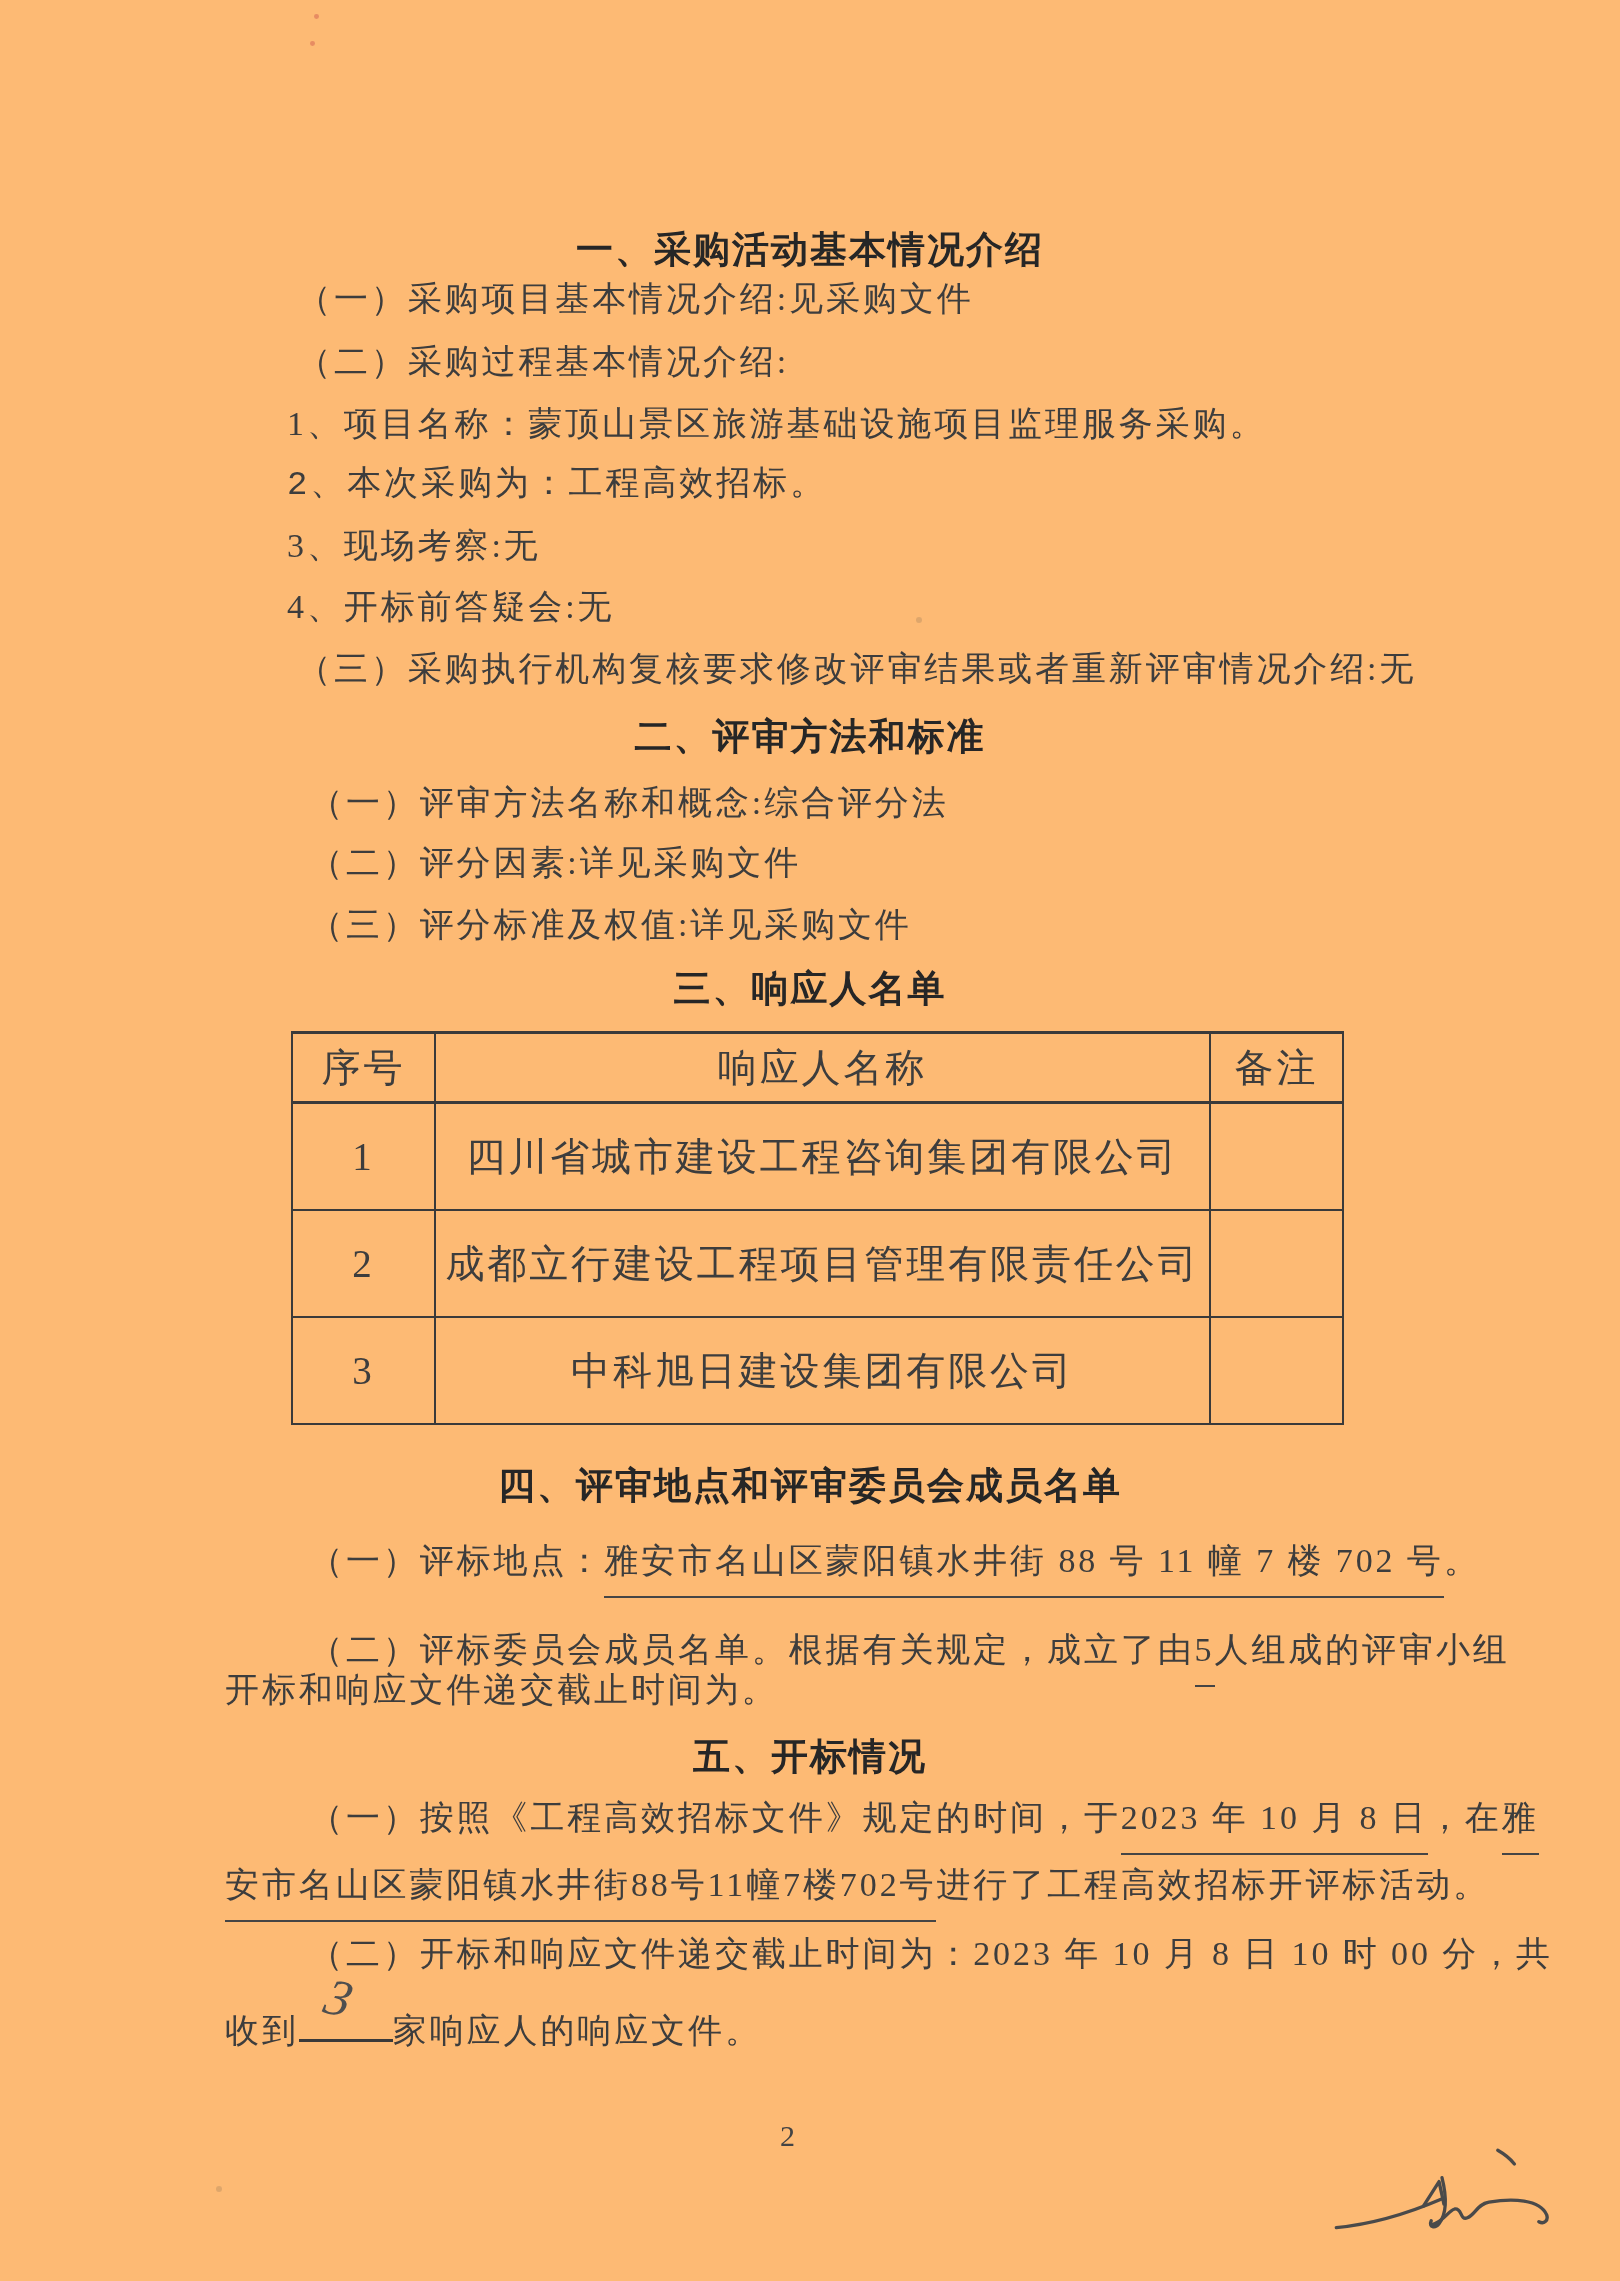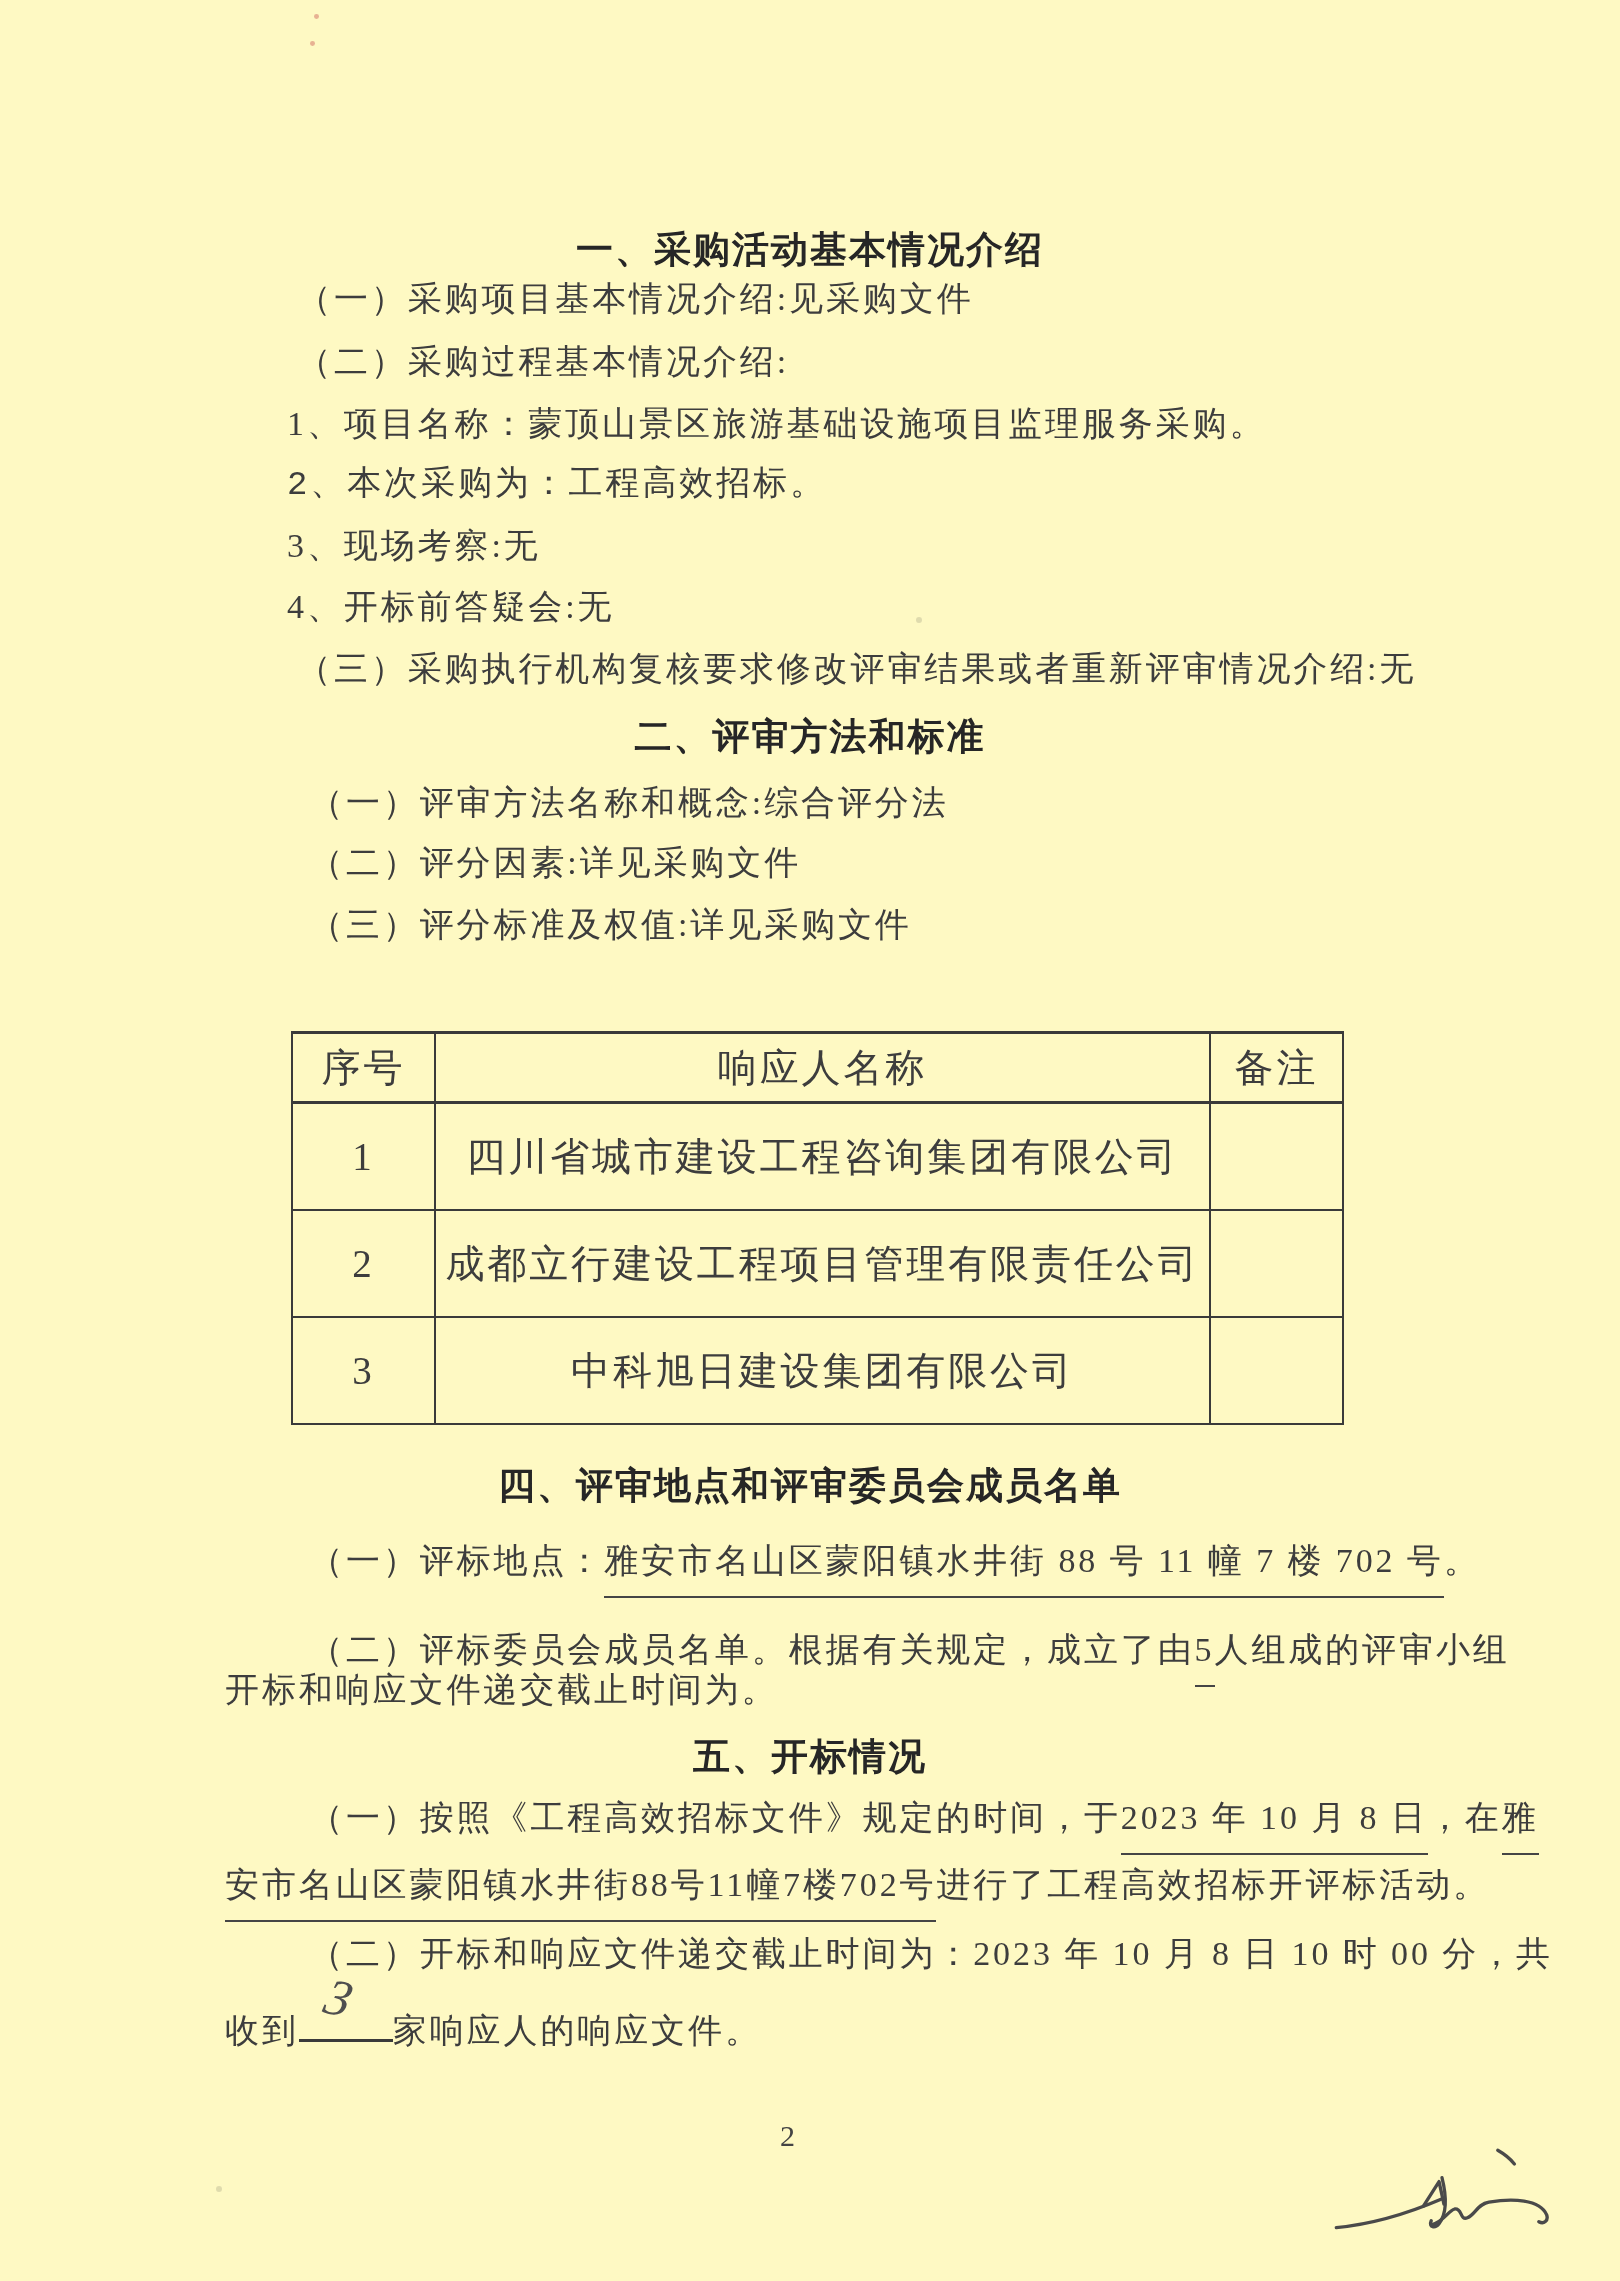--- a/index.html
+++ b/index.html
@@ -1,20 +1,20 @@
 <!DOCTYPE html>
 <html><head>
 <meta charset="utf-8">
 <style>
   html,body{margin:0;padding:0;background:#e8e8e8;}
   .page{
     position:relative;
     width:1620px;height:2282px;
     margin:0 auto;
-    background:#fef9c3;
+    background:#fdba74;
     overflow:hidden;
     font-family:"Liberation Serif", serif;
     color:#3d3d3d;
   }
   .ln{
     position:absolute;
     font-size:34px;
     line-height:43px;
     letter-spacing:2.9px;
     white-space:nowrap;
@@ -109,20 +109,21 @@
   <div class="ln" style="left:287px;top:464px;font-family:Liberation Mono, monospace;">2、本次采购为：工程高效招标。</div>
   <div class="ln" style="left:287px;top:524px;">3、现场考察:无</div>
   <div class="ln" style="left:287px;top:585px;">4、开标前答疑会:无</div>
   <div class="ln" style="left:297px;top:647px;">（三）采购执行机构复核要求修改评审结果或者重新评审情况介绍:无</div>
 
   <h1 class="hd" style="top:713px;">二、评审方法和标准</h1>
   <div class="ln" style="left:309px;top:781px;">（一）评审方法名称和概念:综合评分法</div>
   <div class="ln" style="left:309px;top:841px;">（二）评分因素:详见采购文件</div>
   <div class="ln" style="left:309px;top:903px;">（三）评分标准及权值:详见采购文件</div>
 
+  <h1 class="hd" style="top:965px;">三、响应人名单</h1>
 
   <table class="resp">
     <colgroup>
         <col class="col-no">
         <col class="col-name">
         <col class="col-note">
       </colgroup>
     <thead>
       <tr>
         <th>序号</th>

